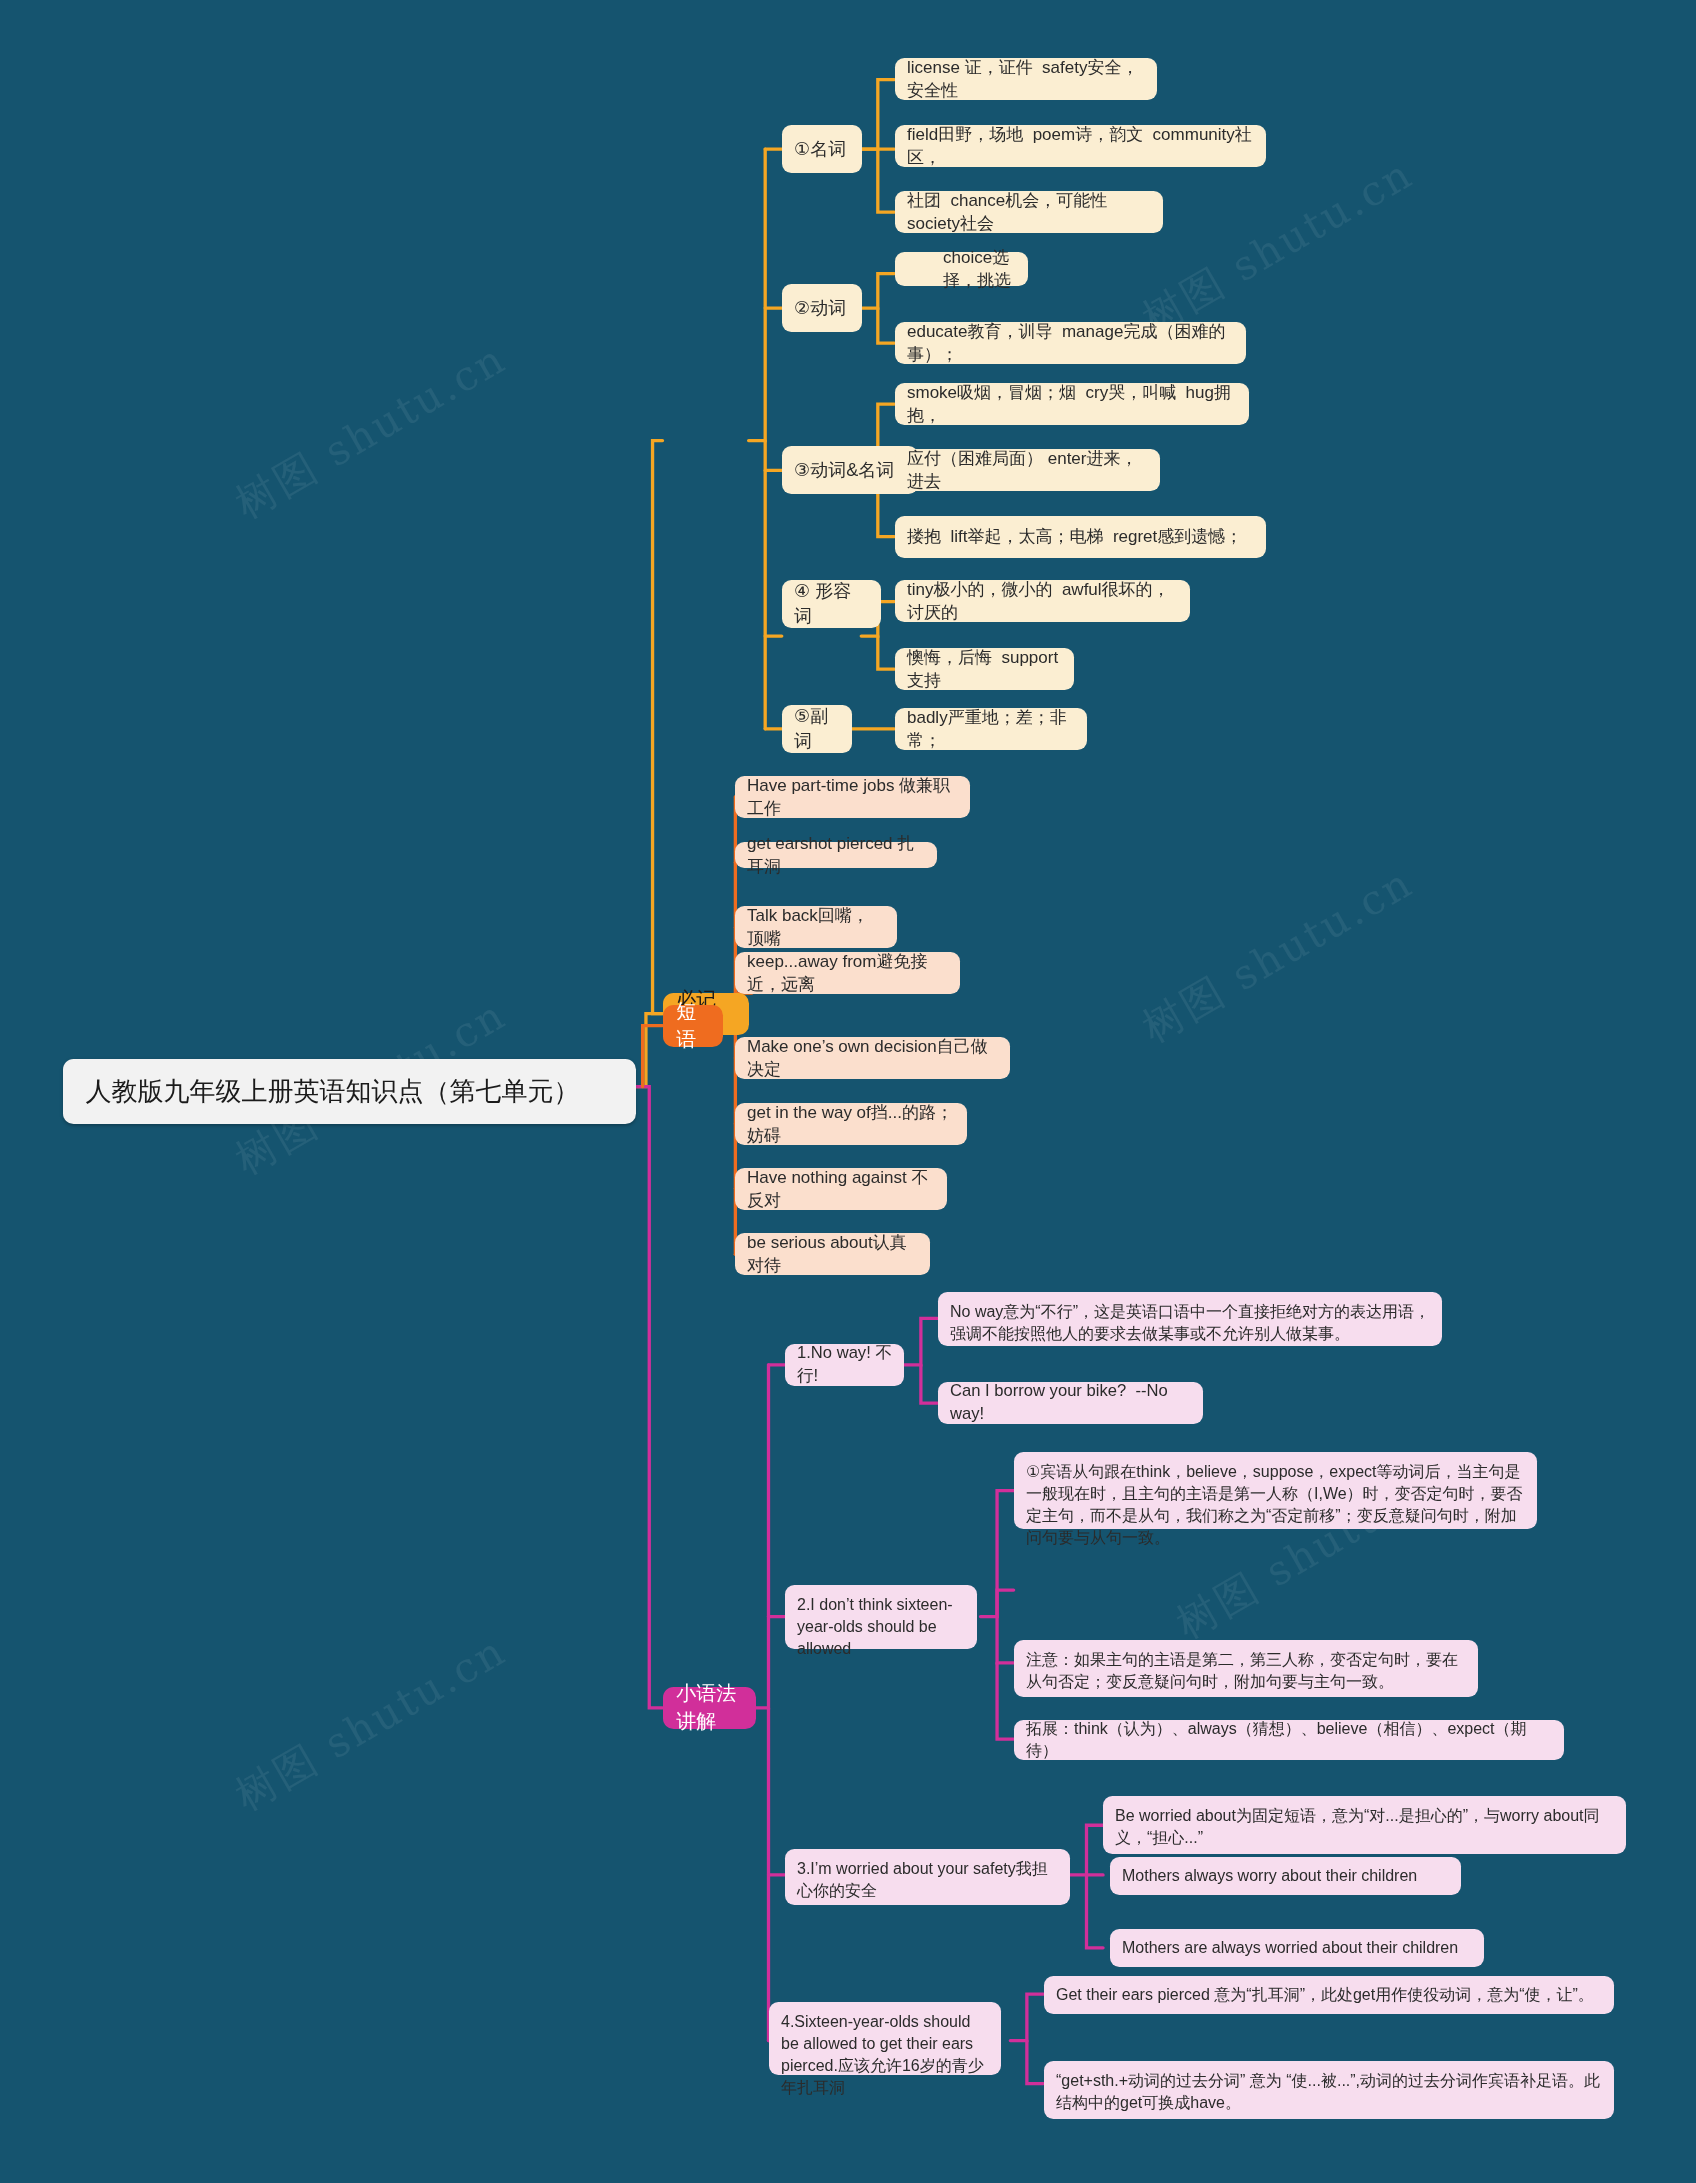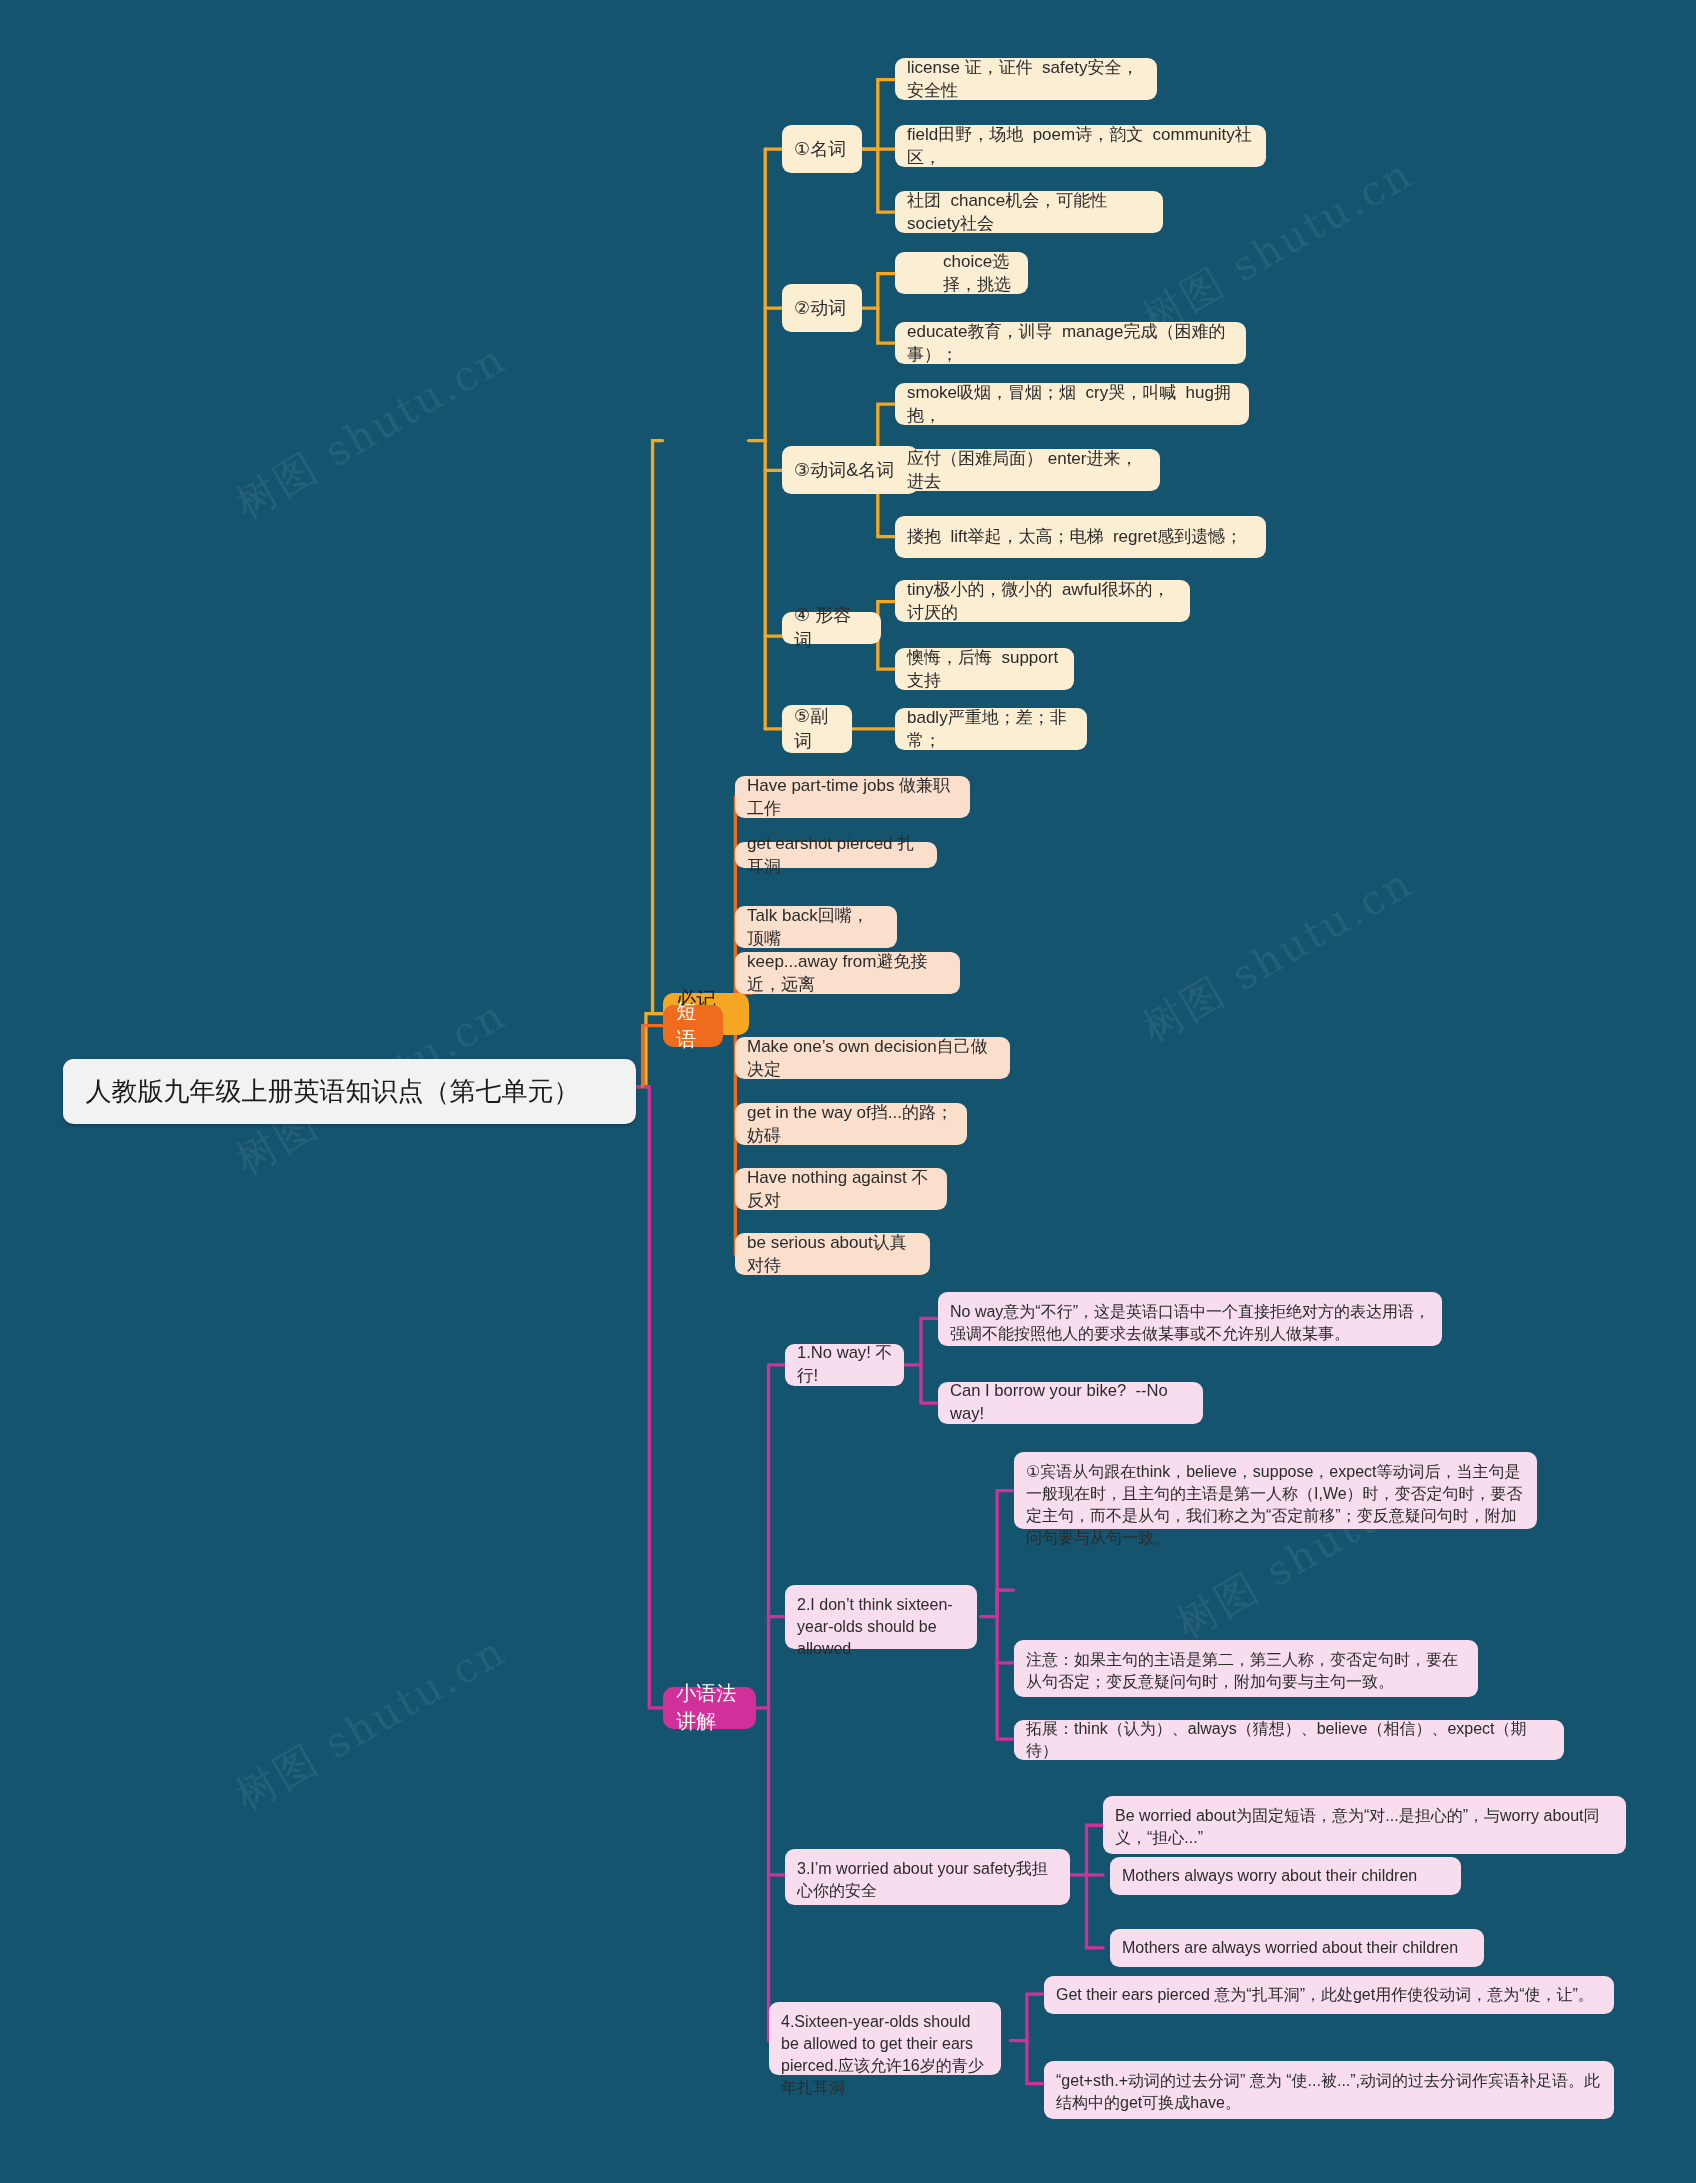--- a/index.html
+++ b/index.html
@@ -177,29 +177,29 @@
   <div class="node n-root" style="left:63px;top:1059px;width:573px;">人教版九年级上册英语知识点（第七单元）</div>
 
   <div class="node n-branch br-yellow" style="left:663px;top:993px;width:86px;height:42px;">必记单词</div>
 
   <div class="node n-cat" style="left:782px;top:125px;width:80px;height:48px;">①名词</div>
   <div class="node n-leaf-yellow" style="left:895px;top:58px;width:262px;height:42px;">license 证，证件  safety安全，安全性</div>
   <div class="node n-leaf-yellow" style="left:895px;top:125px;width:371px;height:42px;">field田野，场地  poem诗，韵文  community社区，</div>
   <div class="node n-leaf-yellow" style="left:895px;top:191px;width:268px;height:42px;">社团  chance机会，可能性  society社会</div>
 
   <div class="node n-cat" style="left:782px;top:284px;width:80px;height:48px;">②动词</div>
-  <div class="node n-leaf-yellow" style="left:895px;top:252px;width:133px;height:42px;padding-left:48px;">choice选择，挑选</div>
+  <div class="node n-leaf-yellow" style="left:895px;top:252px;width:133px;height:34px;padding-left:48px;">choice选择，挑选</div>
   <div class="node n-leaf-yellow" style="left:895px;top:322px;width:351px;height:42px;">educate教育，训导  manage完成（困难的事）；</div>
 
   <div class="node n-cat" style="left:782px;top:446px;width:136px;height:48px;">③动词&amp;名词</div>
   <div class="node n-leaf-yellow" style="left:895px;top:383px;width:354px;height:42px;">smoke吸烟，冒烟；烟  cry哭，叫喊  hug拥抱，</div>
   <div class="node n-leaf-yellow" style="left:895px;top:449px;width:265px;height:42px;">应付（困难局面） enter进来，进去</div>
   <div class="node n-leaf-yellow" style="left:895px;top:516px;width:371px;height:42px;">搂抱  lift举起，太高；电梯  regret感到遗憾；</div>
 
-  <div class="node n-cat" style="left:782px;top:612px;width:99px;height:32px;">④ 形容词</div>
+  <div class="node n-cat" style="left:782px;top:580px;width:99px;height:48px;">④ 形容词</div>
   <div class="node n-leaf-yellow" style="left:895px;top:580px;width:295px;height:42px;">tiny极小的，微小的  awful很坏的，讨厌的</div>
   <div class="node n-leaf-yellow" style="left:895px;top:648px;width:179px;height:42px;">懊悔，后悔  support支持</div>
 
   <div class="node n-cat" style="left:782px;top:705px;width:70px;height:48px;">⑤副词</div>
   <div class="node n-leaf-yellow" style="left:895px;top:708px;width:192px;height:42px;">badly严重地；差；非常；</div>
 
   <div class="node n-branch br-orange" style="left:663px;top:1005px;width:60px;height:42px;">短语</div>
 
   <div class="node n-leaf-orange" style="left:735px;top:776px;width:235px;height:42px;">Have part-time jobs 做兼职工作</div>
   <div class="node n-leaf-orange" style="left:735px;top:842px;width:202px;height:26px;">get earshot pierced 扎耳洞</div>

